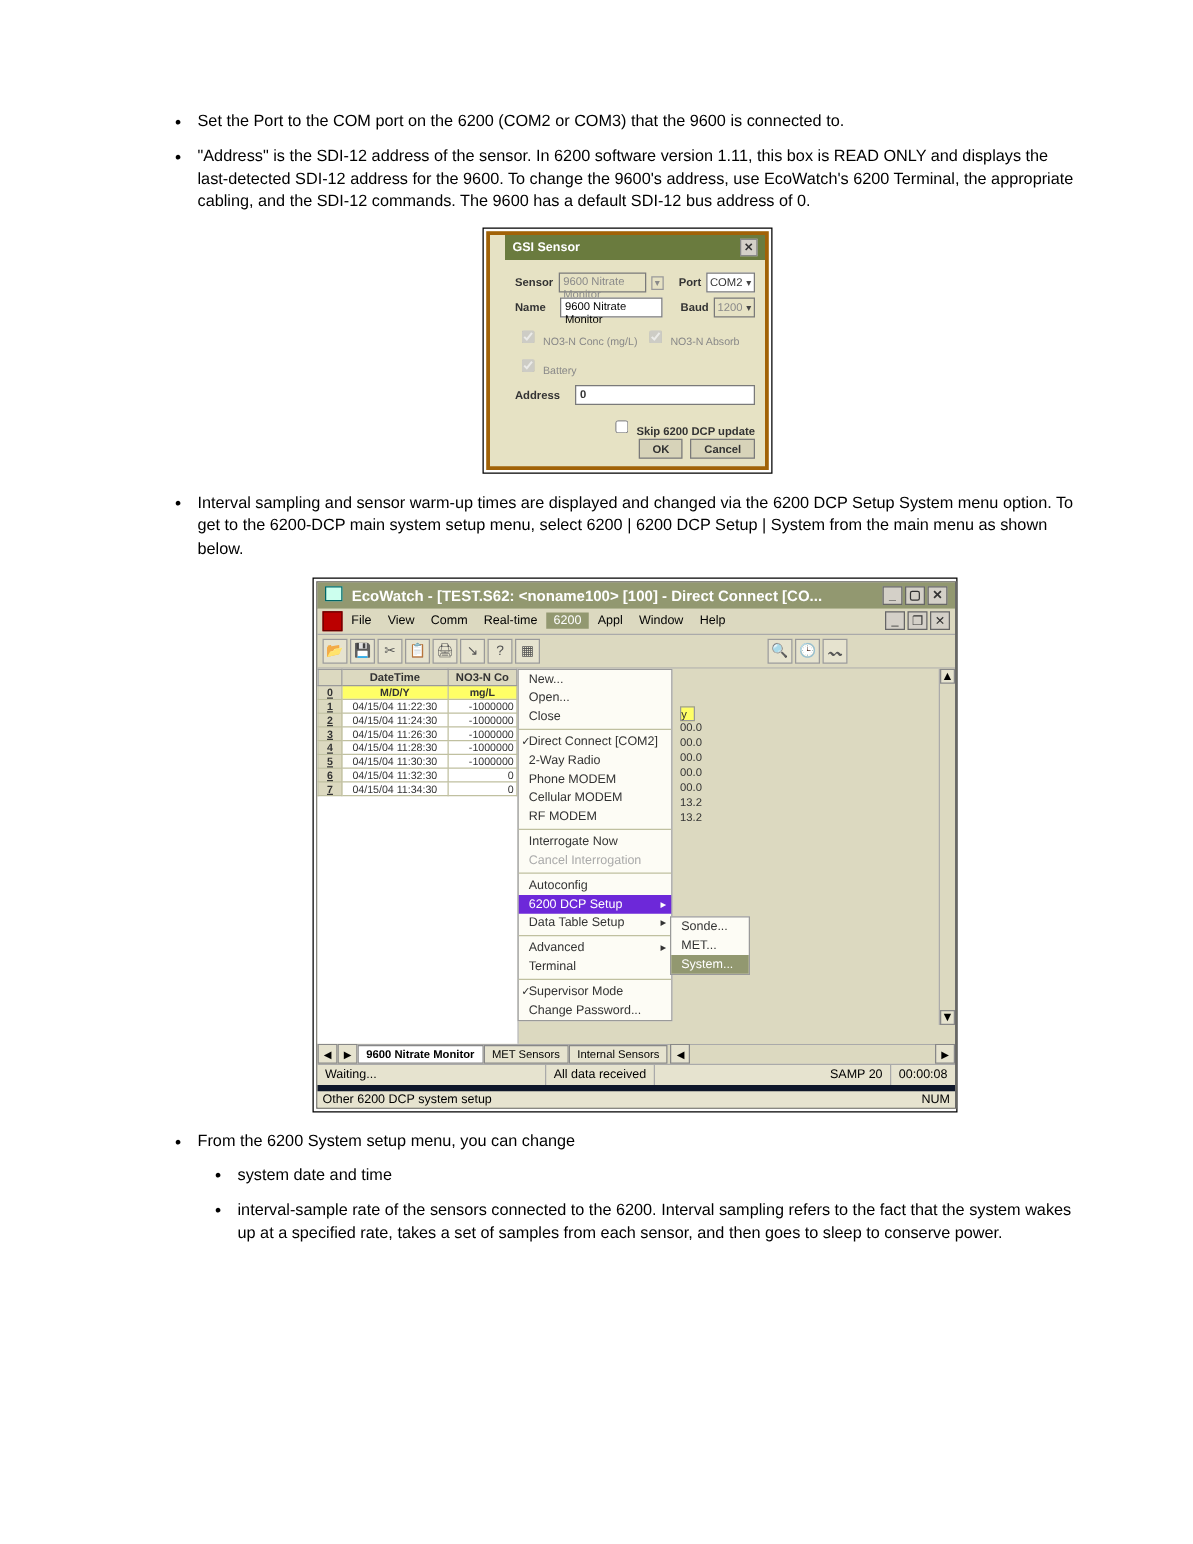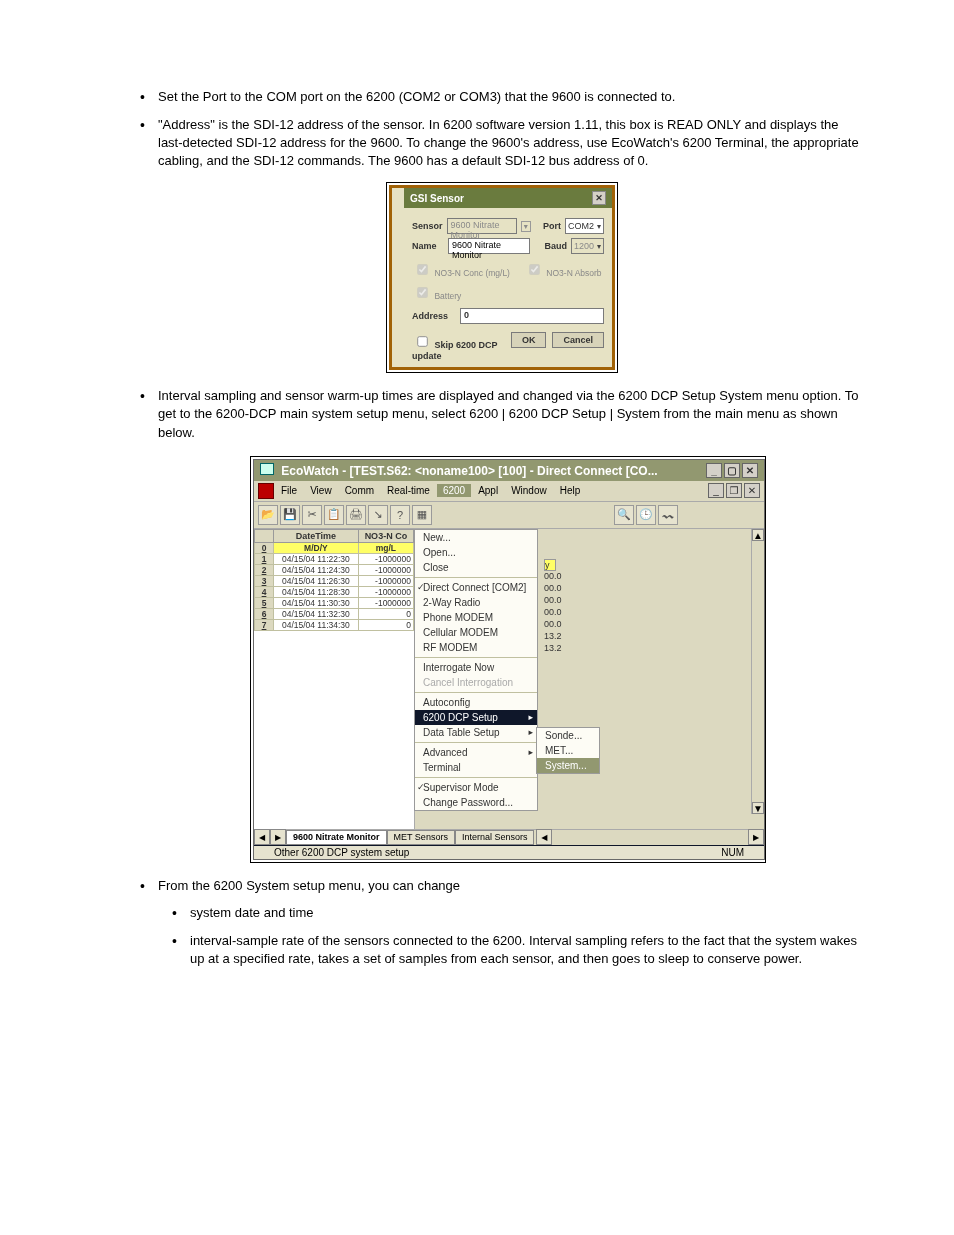--- a/index.html
+++ b/index.html
@@ -81,25 +81,25 @@
     border: 1px solid #7a7a7a;
     background: #fff;
     font-size: 9px;
     padding: 0 2px;
     height: 14px;
     display:flex;align-items:center;justify-content:space-between;
     gap:3px;
   }
   .gsi-dd { font-size:8px; color:#444;}
   .gsi-disabled { background:#e6e2c4; color:#8a8a8a; }
-  .gsi-check-row { display:flex; gap:14px; margin:6px 0; font-size:8.5px; color:#888;}
+  .gsi-check-row { display:flex; gap:4px; margin:6px 0; font-size:8.5px; color:#888;}
   .gsi-check { accent-color:#888; transform:scale(0.8); }
   .gsi-addr-row { display:flex; align-items:center; margin-top:4px;}
   .gsi-addr-input { flex:1; margin-left:6px; }
-  .gsi-bottom { display:flex; align-items:flex-start; justify-content:space-between; margin-top:8px;}
+  .gsi-bottom { display:flex; align-items:flex-end; justify-content:space-between; margin-top:8px;flex-direction:column;}
   .gsi-btn {
     border:1px solid #7a7a7a;
     background:#d7d3b9;
     padding:2px 10px;
     font-size:9px;
     font-weight:bold;
   }
 
   
   .eco-wrapper {
@@ -174,21 +174,21 @@
 
   .dropdown {
     position:absolute;top:0;left:160px;
     background:#fdfcf5;border:1px solid #9a9a9a;
     width:122px;font-size:10px;color:#333;
     z-index:3;
   }
   .dropdown .di { padding:2px 8px;white-space:nowrap;position:relative;}
   .dropdown .di.checked:before { content:"✓";position:absolute;left:2px;font-size:9px;}
   .dropdown .di.hasarrow:after { content:"▸";position:absolute;right:4px;font-size:9px;}
-  .dropdown .di.highlight { background:#0f172a;color:#fff;}
+  .dropdown .di.highlight { background:#6d28d9;color:#fff;}
   .dropdown .di.dis { color:#aaa;}
   .dropdown hr { border:none;border-top:1px solid #c0c0a0;margin:2px 0;}
   .submenu {
     position:absolute;top:198px;left:282px;
     background:#fdfcf5;border:1px solid #9a9a9a;width:62px;font-size:10px;color:#333;z-index:4;
   }
   .submenu .di { padding:2px 8px;}
   .submenu .di.highlight { background:#929870;color:#fff;}
   .eco-extra {
     position:absolute;left:290px;top:30px;font-size:9px;color:#333;
@@ -198,21 +198,21 @@
     display:flex;align-items:center;background:#dcd9c0;border-top:1px solid #aaa;
     font-size:9px;padding:0;height:15px;
   }
   .eco-tabs .tabnav { width:14px;height:14px;border:1px solid #888;background:#e6e3cf;display:flex;align-items:center;justify-content:center;font-size:8px;}
   .eco-tabs .tab { border:1px solid #888;padding:0 6px;background:#e6e3cf;height:13px;display:flex;align-items:center;}
   .eco-tabs .tab.active { background:#fff;font-weight:bold;}
   .eco-tabs .tabright { margin-left:auto;}
   .eco-status1 { display:flex;border-top:1px solid #aaa;background:#e6e3cf;font-size:10px;height:16px;align-items:center;}
   .eco-status1 .seg { border-right:1px solid #aaa;padding:0 6px;height:100%;display:flex;align-items:center;}
   .eco-status1 .seg.samp { margin-left:auto;}
-  .eco-status2 { display:flex;justify-content:space-between;background:#e6e3cf;border-top:1px solid #0f172a;font-size:10px;padding:1px 20px;}
+  .eco-status2 { display:flex;justify-content:space-between;background:#e6e3cf;border-top:5px solid #0f172a;font-size:10px;padding:1px 4px;}
   .scroll-v { position:absolute;right:0;top:0;bottom:15px;width:12px;background:#dcd9c0;border-left:1px solid #aaa;}
   .scroll-thumb { position:absolute;top:0;right:0;width:12px;height:12px;background:#e6e3cf;border:1px solid #888;box-sizing:border-box;}
   .scroll-thumb.bot { top:auto;bottom:0;}
 
   .icon-small { width:14px;height:14px;background:#b00;border:1px solid #600;}
 </style>
 </head>
 <body>
 
 <div class="page">
@@ -460,20 +460,26 @@
       <div class="eco-tabs">
         <span class="tabnav">◀</span>
         <span class="tabnav">▶</span>
         <span class="tab active">9600 Nitrate Monitor</span>
         <span class="tab">MET Sensors</span>
         <span class="tab">Internal Sensors</span>
         <span class="tabnav" style="margin-left:2px;">◀</span>
         <span class="tabnav tabright">▶</span>
       </div>
 
+      <div class="eco-status1">
+        <span class="seg" style="width:170px;">Waiting...</span>
+        <span class="seg">All data received</span>
+        <span class="seg samp">SAMP 20</span>
+        <span class="seg" style="border-right:none;">00:00:08</span>
+      </div>
       <div class="eco-status2">
         <span>Other 6200 DCP system setup</span>
         <span>NUM</span>
       </div>
     </div>
   </div>
 
   <div class="bullet-row">
     <span class="bullet-dot">•</span>
     <span class="bullet-text">From the 6200 System setup menu, you can change</span>

